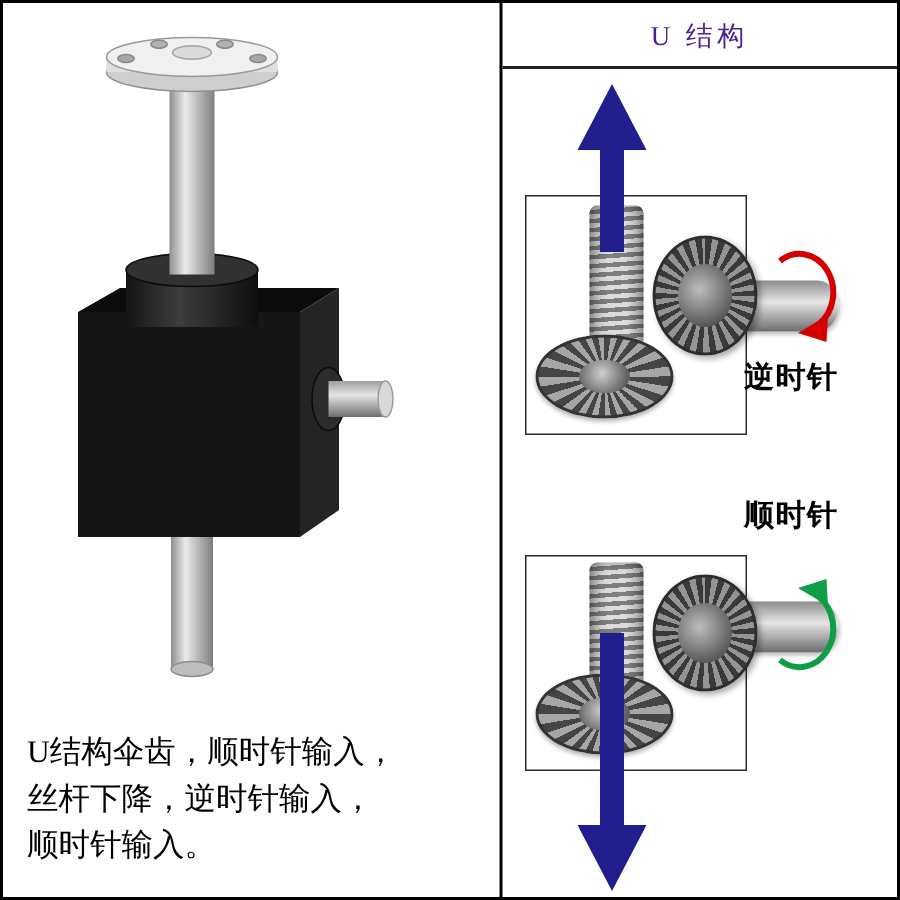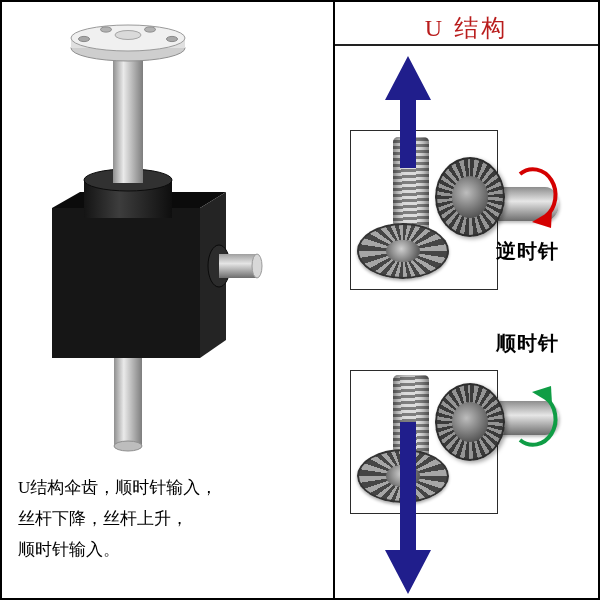--- a/index.html
+++ b/index.html
@@ -16,21 +16,21 @@
     background:#fff;
     font-family:"Liberation Serif", serif;
     overflow:hidden;
   }
   .abs{position:absolute;}
   
   .divider{left:331px;top:0;bottom:0;width:2px;background:#000;}
   
   .panel-title{
     left:333px;top:10px;width:263px;
-    text-align:center;font-size:24px;letter-spacing:3px;color:#b91c1c;
+    text-align:center;font-size:18px;letter-spacing:3px;color:#4c1d95;
   }
   .title-rule{left:333px;top:42px;width:263px;height:2px;background:#222;}
   
   .diagram-box{
     border:1px solid #2b2b2b;background:#fff;
   }
   .box-top{left:348px;top:128px;width:146px;height:158px;}
   .box-bottom{left:348px;top:368px;width:146px;height:142px;}
   .screw{
     position:absolute;
@@ -66,22 +66,22 @@
     box-shadow:1px 2px 3px rgba(0,0,0,.25);
   }
   
   .rot-label{
     font-size:20px;font-weight:bold;color:#000;letter-spacing:1px;
   }
   .label-ccw{left:494px;top:236px;}
   .label-cw{left:494px;top:328px;}
   
   .caption{
-    left:16px;top:470px;width:306px;
-    font-size:17px;line-height:31px;color:#000;
+    left:16px;top:484px;width:306px;
+    font-size:21px;line-height:31px;color:#000;
   }
   svg.arrow{overflow:visible;}
 </style>
 </head>
 <body>
 
 <div class="frame">
 
   <svg class="abs" style="left:12px;top:6px;" width="310" height="460" viewBox="0 0 310 460">
     <defs>
@@ -133,21 +133,21 @@
       <ellipse cx="70" cy="31" rx="5.5" ry="2.6" fill="#a8a8a8" stroke="#8a8a8a"></ellipse>
       <ellipse cx="158" cy="31" rx="5.5" ry="2.6" fill="#a8a8a8" stroke="#8a8a8a"></ellipse>
       <ellipse cx="92" cy="21.5" rx="5.5" ry="2.6" fill="#b2b2b2" stroke="#8a8a8a"></ellipse>
       <ellipse cx="136" cy="21.5" rx="5.5" ry="2.6" fill="#b2b2b2" stroke="#8a8a8a"></ellipse>
       <ellipse cx="114" cy="27" rx="13" ry="4.5" fill="#dadada" stroke="#a5a5a5"></ellipse>
     </g>
   </svg>
 
   <div class="abs caption">
     <div>U结构伞齿，顺时针输入，</div>
-    <div>丝杆下降，丝杆上升，</div>
+    <div>丝杆下降，逆时针输入，</div>
     <div>顺时针输入。</div>
   </div>
 
   <div class="abs divider"></div>
 
   <div class="abs panel-title">U 结构</div>
   <div class="abs title-rule"></div>
 
   <svg class="abs arrow" style="left:383px;top:54px;z-index:5;" width="46" height="112">
     <polygon points="23,0 46,44 31,44 31,112 15,112 15,44 0,44" fill="var(--screw-arrow)"></polygon>

